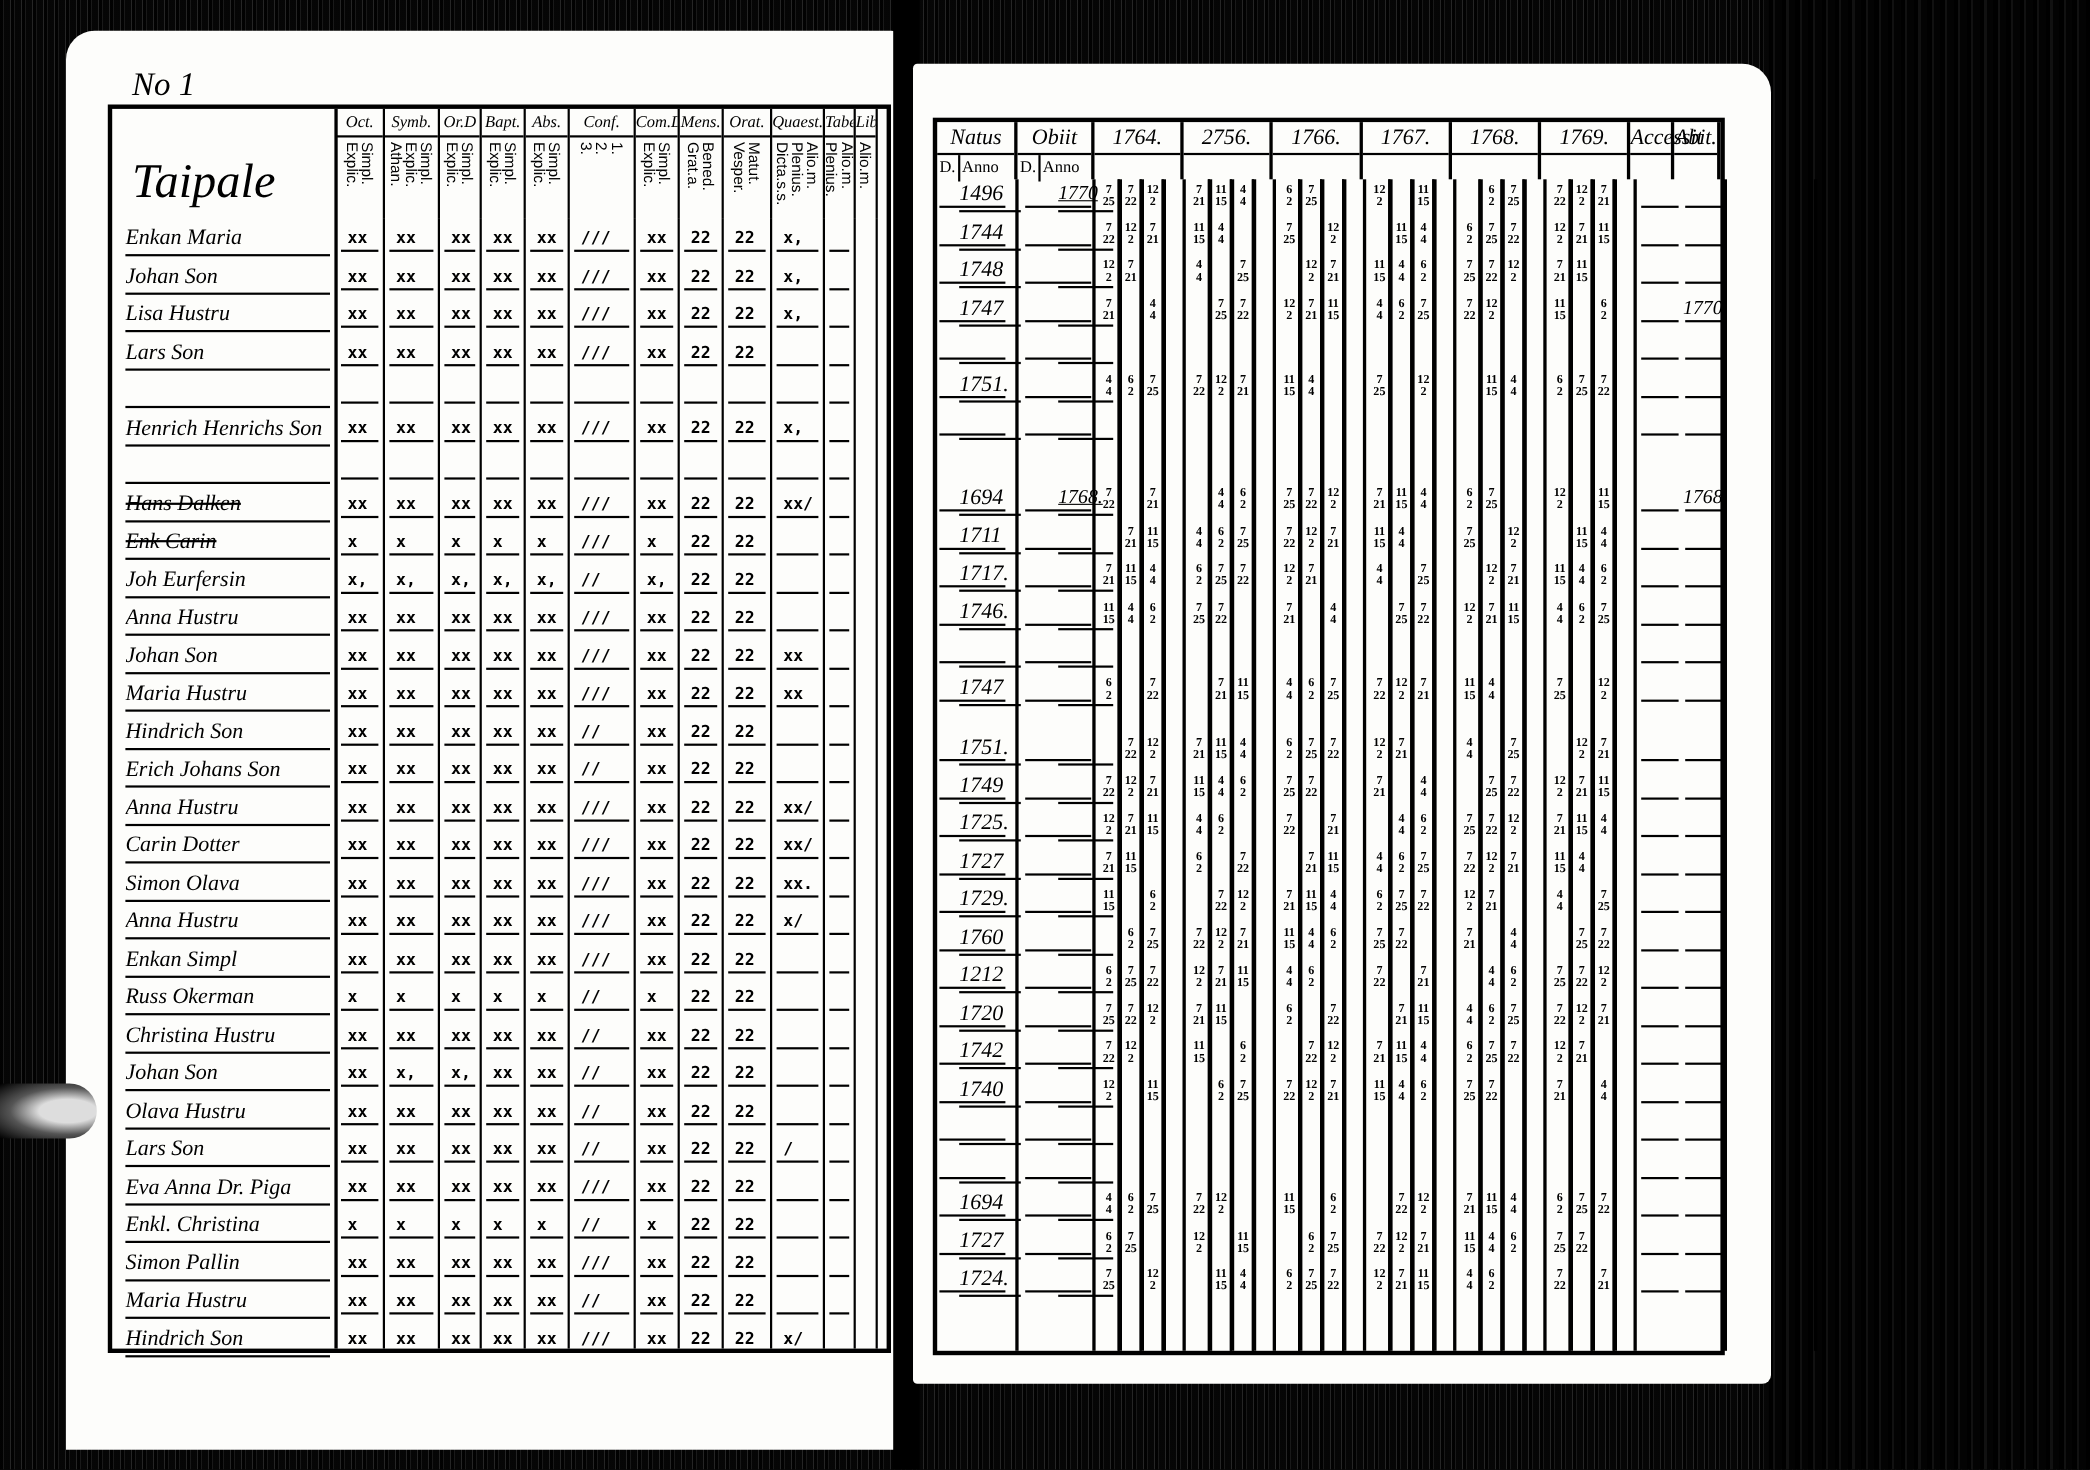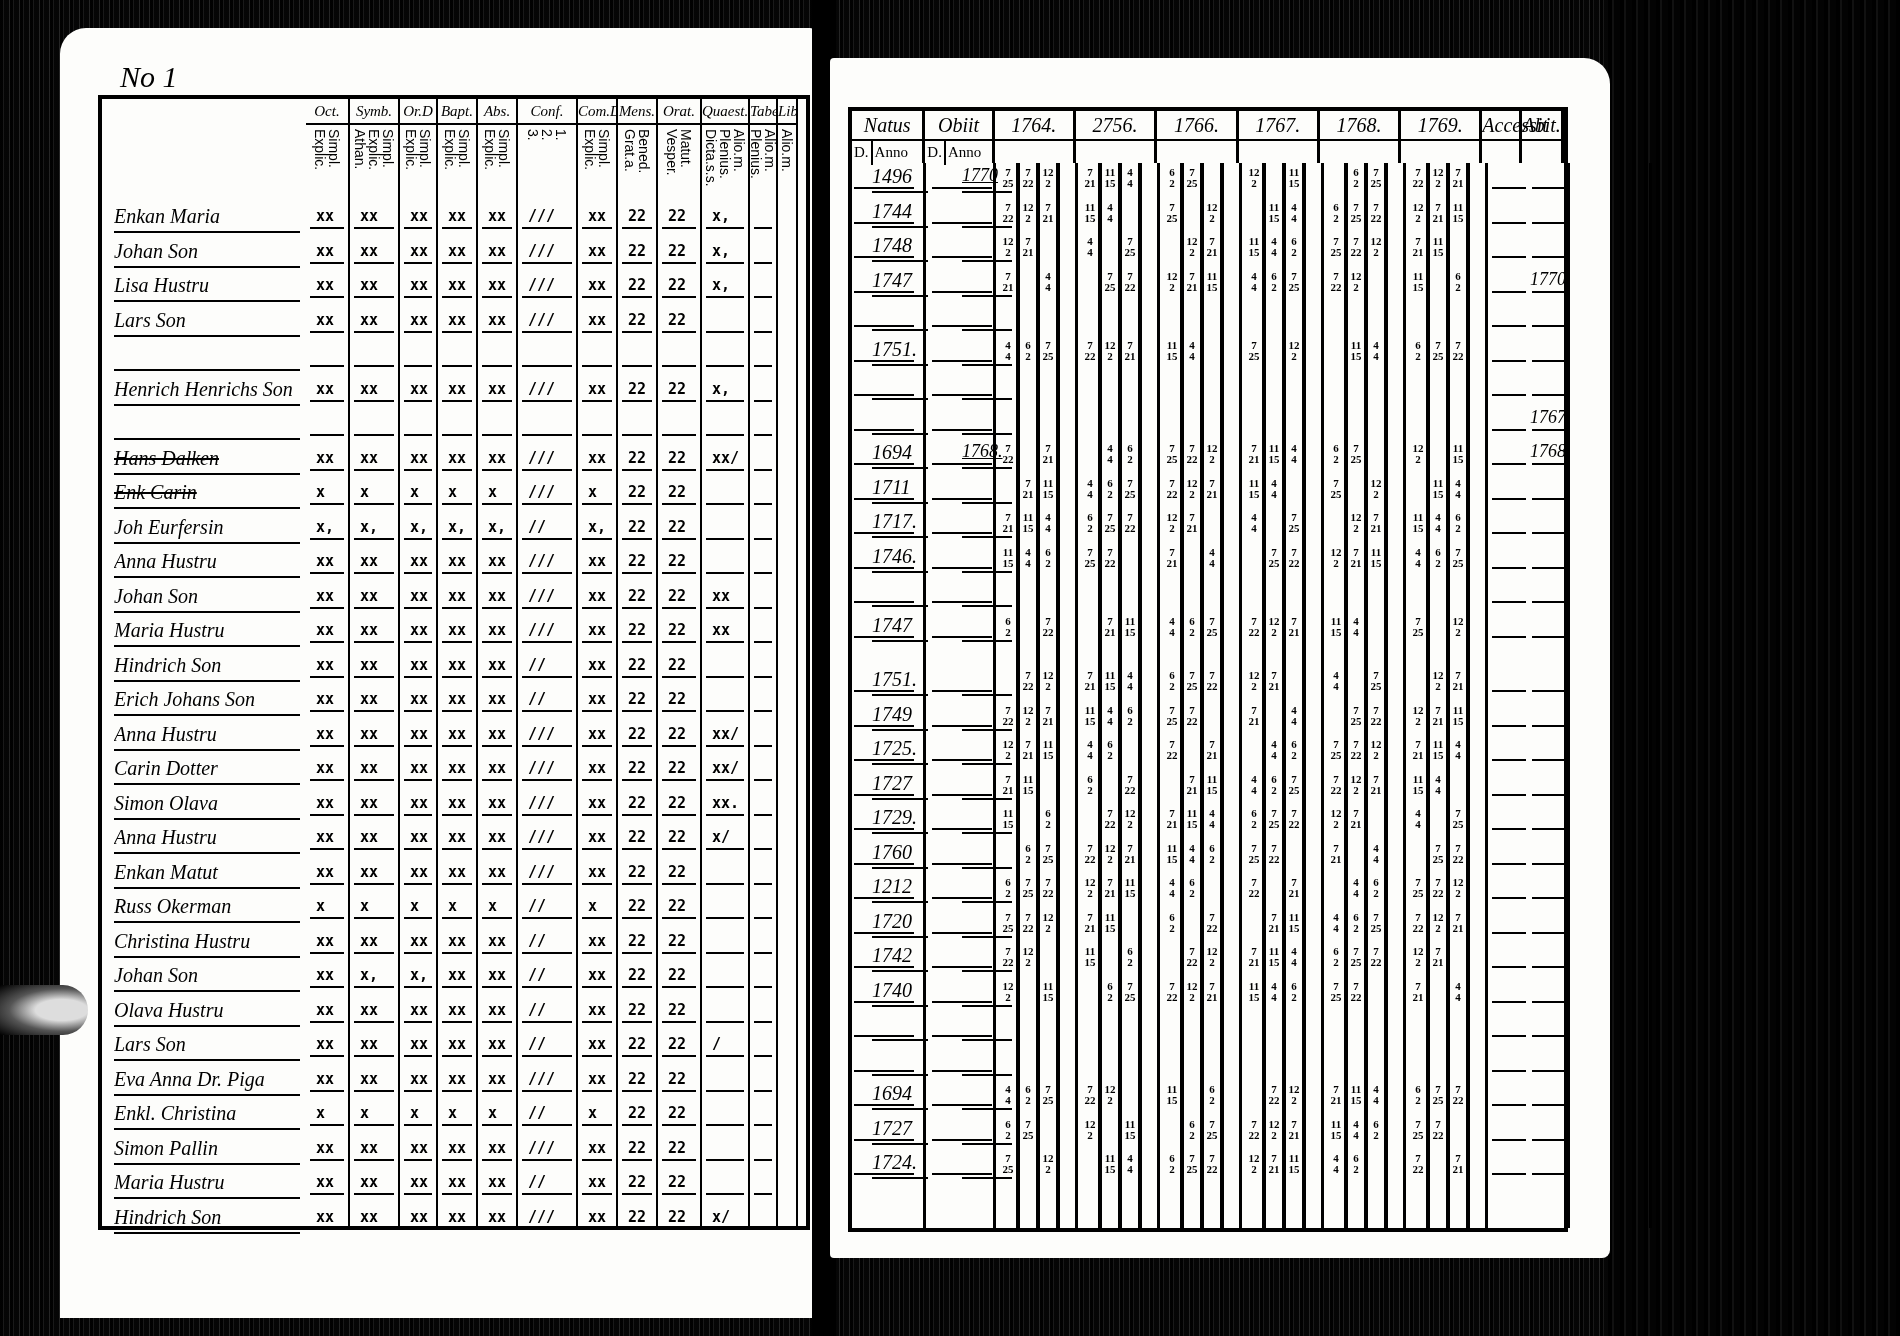--- a/index.html
+++ b/index.html
@@ -57,20 +57,23 @@
 <div class="right-edge"></div>
 
 <div class="page left"></div>
 <div class="gutter"></div>
 <div class="page right"></div>
 <div class="thumb"></div>
 
 <div class="pagenum">No 1</div>
 
 <div class="ltable">
+  <div class="lcol-name">
+    <div class="parish">Taipale</div>
+  </div>
   <div class="lhead" id="lhead">
       <div class="lh" style="width: 44px;">
         <div class="top">Oct.</div>
         <div class="sub">
           <span>Explic.</span>
           <span>Simpl.</span>
         </div>
       </div>
       <div class="lh" style="width: 50px;">
         <div class="top">Symb.</div>
@@ -413,21 +416,21 @@
         <div class="mk" style="left: 340px; width: 30px;">xx</div>
         <div class="mk" style="left: 380px; width: 30px;">xx</div>
         <div class="mk" style="left: 420px; width: 50px;">///</div>
         <div class="mk" style="left: 480px; width: 30px;">xx</div>
         <div class="mk" style="left: 520px; width: 30px;">22</div>
         <div class="mk" style="left: 560px; width: 34px;">22</div>
         <div class="mk" style="left: 604px; width: 38px;">x/</div>
         <div class="mk" style="left: 652px; width: 18px;"></div>
       </div>
       <div class="lrow" style="top: 659.5px;">
-        <div class="nm">Enkan Matut</div>
+        <div class="nm">Enkan Simpl</div>
         <div class="mk" style="left: 208px; width: 34px;">xx</div>
         <div class="mk" style="left: 252px; width: 40px;">xx</div>
         <div class="mk" style="left: 302px; width: 28px;">xx</div>
         <div class="mk" style="left: 340px; width: 30px;">xx</div>
         <div class="mk" style="left: 380px; width: 30px;">xx</div>
         <div class="mk" style="left: 420px; width: 50px;">///</div>
         <div class="mk" style="left: 480px; width: 30px;">xx</div>
         <div class="mk" style="left: 520px; width: 30px;">22</div>
         <div class="mk" style="left: 560px; width: 34px;">22</div>
         <div class="mk" style="left: 604px; width: 38px;"></div>
@@ -789,29 +792,20 @@
         <div class="dash" style="left: 680px; width: 34px;"></div>
       </div>
       <div class="rrow" style="top: 207px;">
         <div class="yr"></div>
         <div class="ob"></div>
         <div class="dash" style="left: 2px; width: 60px;"></div>
         <div class="dash" style="left: 80px; width: 60px;"></div>
         <div class="dash" style="left: 640px; width: 34px;"></div>
         <div class="dash" style="left: 680px; width: 34px;"></div>
       </div>
-      <div class="rrow" style="top: 241.5px;">
-        <div class="yr"></div>
-        <div class="ob"></div>
-        <div class="dash" style="left: 2px; width: 60px;"></div>
-        <div class="dash" style="left: 80px; width: 60px;"></div>
-        <div class="dash" style="left: 640px; width: 34px;"></div>
-        <div class="dash" style="left: 680px; width: 34px;"></div>
-        <div class="abit-note" style="left: 678px; top: 2px;">1767</div>
-      </div>
       <div class="rrow" style="top: 276px;">
         <div class="yr">1694</div>
         <div class="ob">1768.</div>
         <div class="frac" style="left: 145px;">7<br>22</div>
         <div class="frac" style="left: 185px;">7<br>21</div>
         <div class="frac" style="left: 247px;">4<br>4</div>
         <div class="frac" style="left: 267px;">6<br>2</div>
         <div class="frac" style="left: 309px;">7<br>25</div>
         <div class="frac" style="left: 329px;">7<br>22</div>
         <div class="frac" style="left: 349px;">12<br>2</div>

